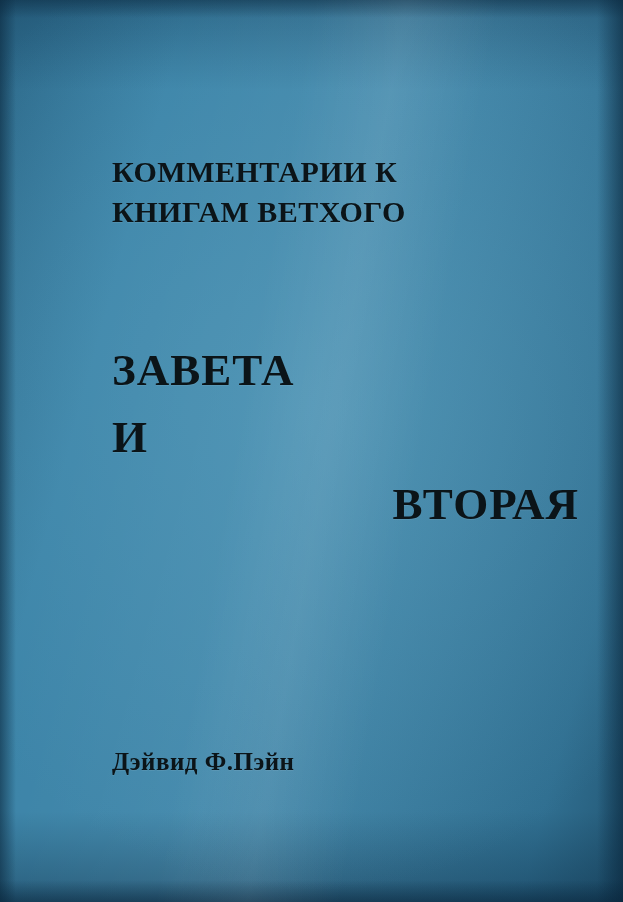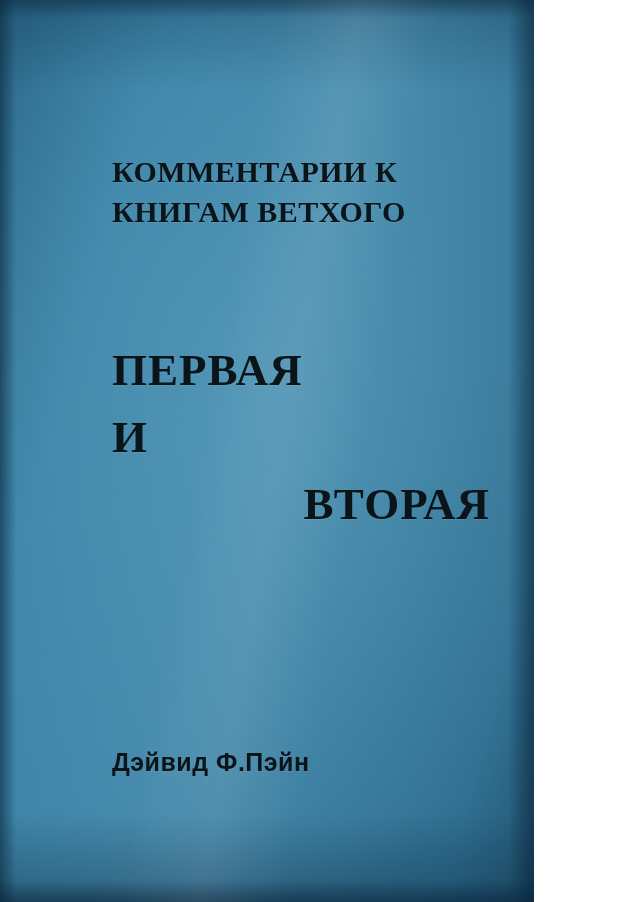--- a/index.html
+++ b/index.html
@@ -5,21 +5,21 @@
   html, body {
     margin: 0;
     padding: 0;
     background: #ffffff;
   }
   body {
     font-family: "Liberation Serif", serif;
   }
   .book-cover {
     position: relative;
-    width: 534px;
+    width: 623px;
     height: 902px;
     background: #3c84a8;
     background-image:
       radial-gradient(ellipse 120% 90% at 50% 45%, rgba(92,160,190,0.55) 0%, rgba(60,132,168,0.0) 60%),
       linear-gradient(105deg, rgba(25,70,98,0.45) 0%, rgba(25,70,98,0.0) 22%, rgba(255,255,255,0.05) 48%, rgba(20,62,90,0.30) 88%, rgba(14,48,72,0.55) 100%),
       linear-gradient(180deg, rgba(18,58,86,0.40) 0%, rgba(18,58,86,0.0) 10%, rgba(18,58,86,0.0) 90%, rgba(12,44,68,0.45) 100%);
     overflow: hidden;
     box-sizing: border-box;
   }
   .sheen {
@@ -126,21 +126,21 @@
   }
   .main-title .l4 {
     font-size: 45px;
     line-height: 1.0;
     letter-spacing: 1px;
   }
   .author {
     position: absolute;
     top: 748px;
     left: 112px;
-    font-family: Liberation Sans, sans-serif;
+    font-family: Liberation Serif, serif;
     font-weight: bold;
     font-size: 25px;
     letter-spacing: 0.5px;
     color: #0b1418;
     white-space: nowrap;
     text-shadow: 0 1px 0 rgba(255,255,255,0.07);
   }
 </style>
 </head>
 <body>
@@ -153,21 +153,21 @@
   <div class="sheen"></div>
 
   <div class="content">
 
     <div class="series-title">
       <span class="line">КОММЕНТАРИИ К</span>
       <span class="line">КНИГАМ ВЕТХОГО</span>
     </div>
 
     <div class="main-title">
-      <span class="line l1">ПЕРВАЯ</span>
+      <span class="line l1">ЗАВЕТА</span>
       <span class="line l2">И</span>
       <span class="line l3">ВТОРАЯ</span>
     </div>
 
     <div class="author">Дэйвид Ф.Пэйн</div>
 
   </div>
 </div>
 
 </body></html>

